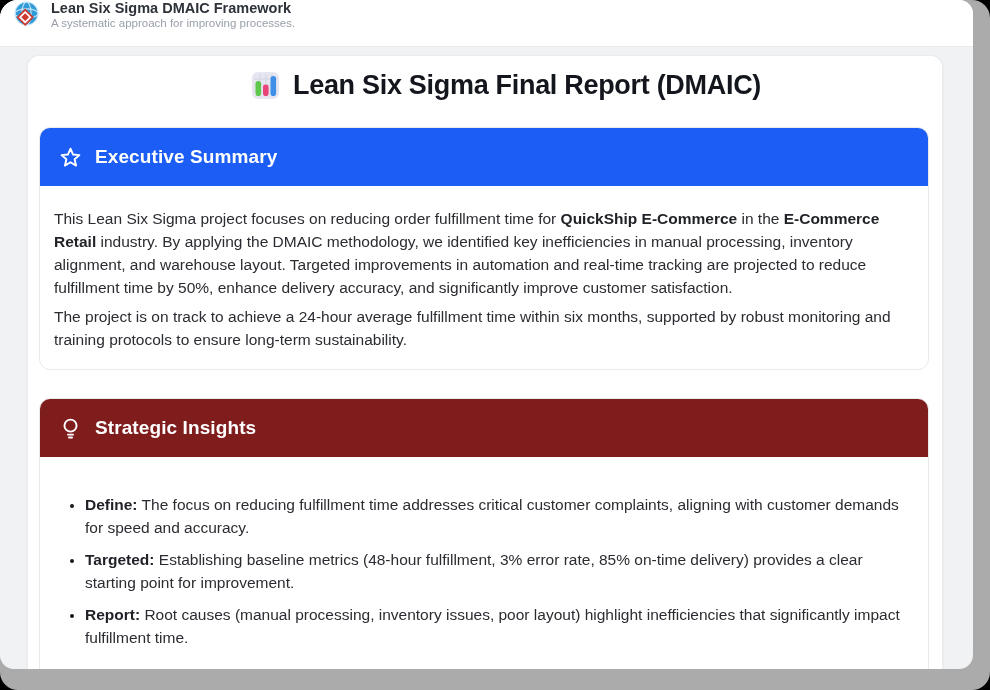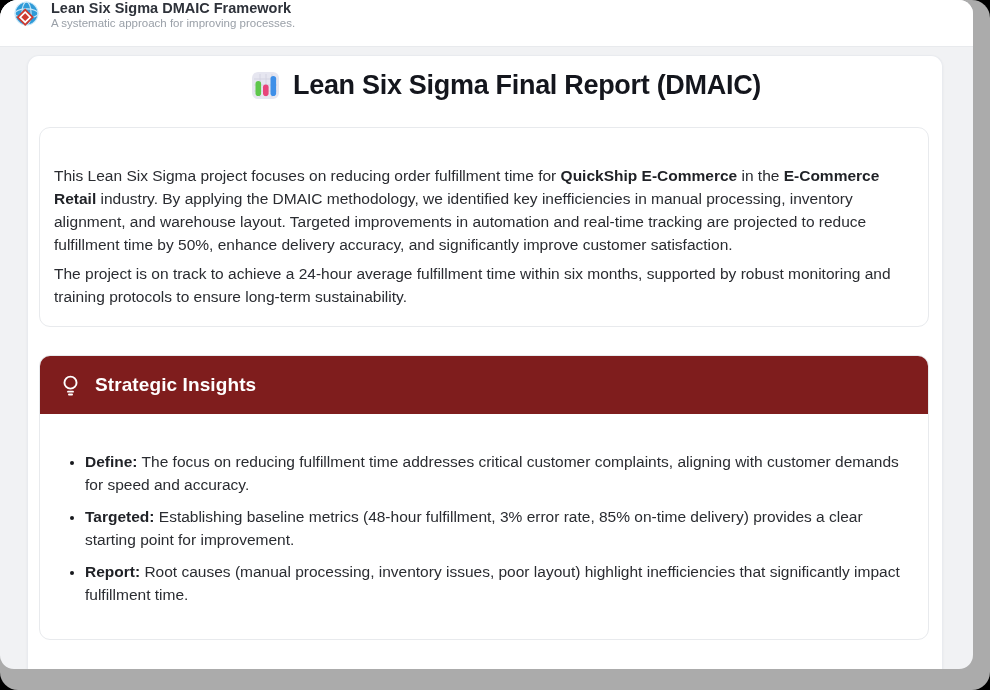--- a/index.html
+++ b/index.html
@@ -22,21 +22,21 @@
   .chart-emoji { width:31px; height:29px; }
 
   
   .section-card { width:890px; margin:0 0 28px 11px; border:1px solid #e8eaed; border-radius:11px; background:#fff; }
   .section-header { height:58px; display:flex; align-items:center; gap:13px; padding:0 19px;
                     border-radius:10px 10px 0 0; color:#ffffff; font-size:19px; font-weight:700; letter-spacing:0.1px; }
   .hdr-es { background:#1b5df5; }
   .hdr-si { background:#7f1d1d; }
   .section-header .sec-icon { width:23px; height:23px; flex:0 0 auto; }
 
-  .section-body { padding:36px 14px 18px; font-size:15.5px; line-height:23px; color:#2a2c31; }
+  .section-body { padding:21px 14px 18px; font-size:15.5px; line-height:23px; color:#2a2c31; }
   .section-body p { margin:0 0 6px; }
   .section-body p:last-child { margin-bottom:0; }
   .section-body strong, .insights-list strong { font-weight:700; color:#1f2126; }
 
   .body-si { padding:36px 14px 24px; }
   .insights-list { list-style:disc outside; padding-left:31px; }
   .insights-list li { margin-bottom:9px; }
   .insights-list li::marker { color:#17191d; font-size:13px; }
 </style>
 </head>
@@ -78,20 +78,26 @@
               <line x1="21" y1="3" x2="21" y2="26"></line>
           </g>
           <rect x="4.5" y="10" width="5.6" height="15" rx="2.8" fill="#5fc74c"></rect>
           <rect x="12" y="13.5" width="5.6" height="11.5" rx="2.8" fill="#e8447a"></rect>
           <rect x="19.5" y="5" width="5.6" height="20" rx="2.8" fill="#3e8fe8"></rect>
         </svg>
         <span>Lean Six Sigma Final Report (DMAIC)</span>
       </h1>
 
       <section class="section-card">
+        <div class="section-header hdr-es">
+          <svg class="sec-icon" viewBox="0 0 24 24">
+            <path d="M12 2.8l2.7 6.1 6.6.6-5 4.4 1.5 6.5L12 17l-5.8 3.4 1.5-6.5-5-4.4 6.6-.6z" fill="none" stroke="#ffffff" stroke-width="2" stroke-linejoin="round"></path>
+          </svg>
+          <span>Executive Summary</span>
+        </div>
         <div class="section-body">
           <p><span>This Lean Six Sigma project focuses on reducing order fulfillment time for </span><strong>QuickShip E-Commerce</strong><span> in the </span><strong>E-Commerce Retail</strong><span> industry. By applying the DMAIC methodology, we identified key inefficiencies in manual processing, inventory alignment, and warehouse layout. Targeted improvements in automation and real-time tracking are projected to reduce fulfillment time by 50%, enhance delivery accuracy, and significantly improve customer satisfaction.</span></p>
           <p>The project is on track to achieve a 24-hour average fulfillment time within six months, supported by robust monitoring and training protocols to ensure long-term sustainability.</p>
         </div>
       </section>
 
       <section class="section-card">
         <div class="section-header hdr-si">
           <svg class="sec-icon" viewBox="0 0 24 24">
             <g fill="none" stroke="#ffffff" stroke-width="2" stroke-linecap="round">

